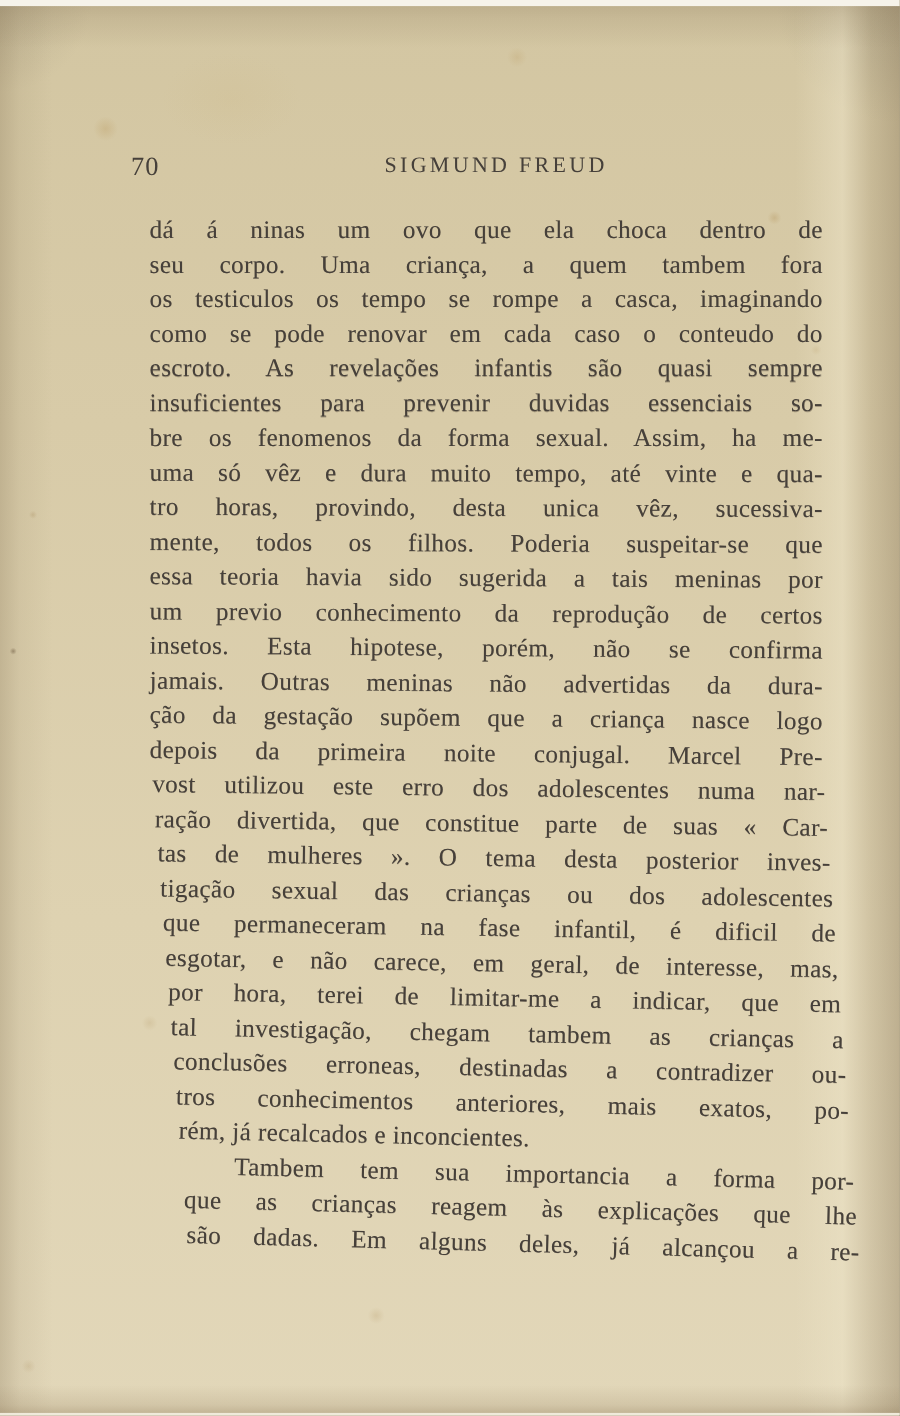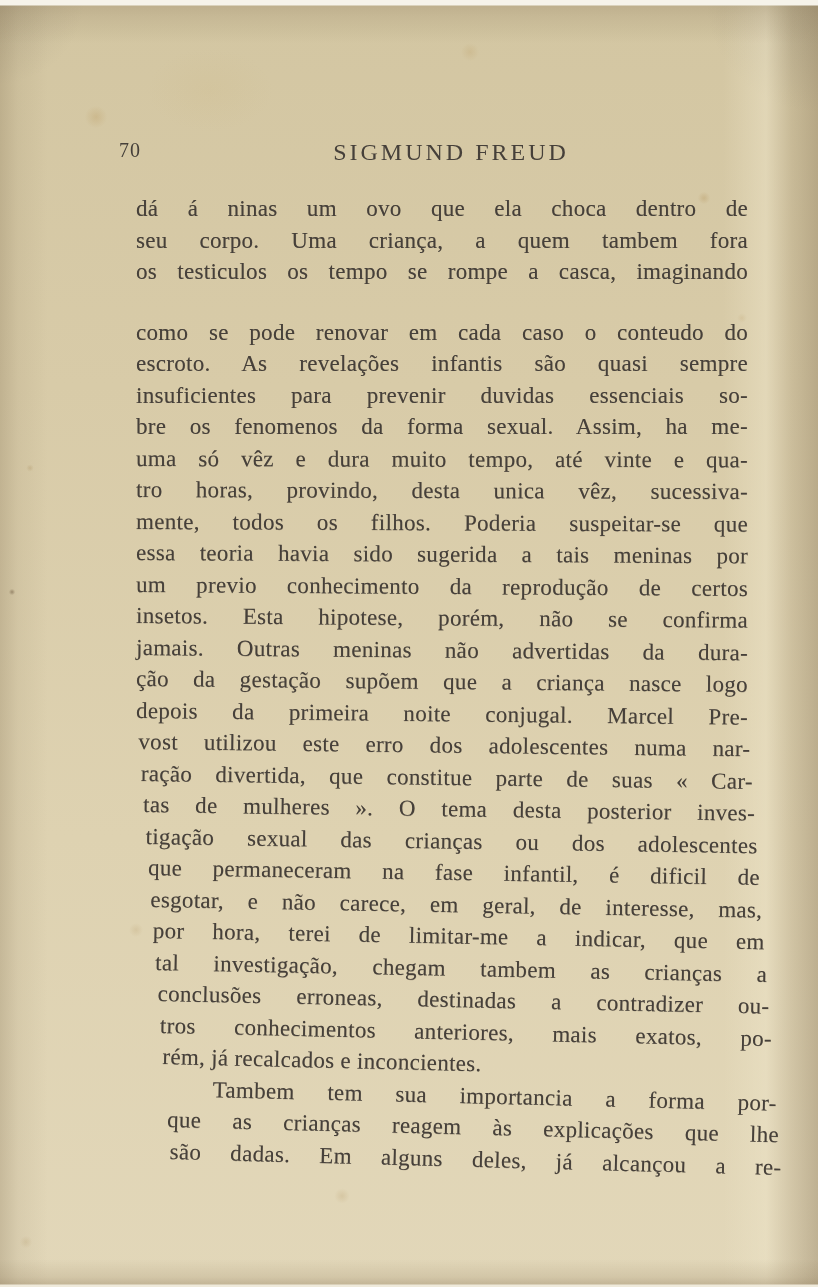--- a/index.html
+++ b/index.html
@@ -38,26 +38,26 @@
       radial-gradient(ellipse 90px 60px at 210px 90px, rgba(200,176,120,0.12), rgba(200,176,120,0) 70%),
       
       radial-gradient(ellipse 120% 115% at 48% 46%, rgba(0,0,0,0) 62%, rgba(110,94,66,0.16) 100%),
       
       linear-gradient(180deg, #d3c6a2 0%, #d8cba8 30%, #ded2b1 65%, #e2d7b9 100%);
     color:#46403a;
   }
   .header{position:absolute;top:139px;left:0;width:818px;height:26px;}
   .page-number{
     position:absolute;left:119px;top:0;
-    font-size:20px;letter-spacing:1px;
+    font-size:24px;letter-spacing:1px;
   }
   .running-title{
     position:absolute;left:84px;right:0;top:0;
     text-align:center;
-    font-size:24px;letter-spacing:3px;
+    font-size:20px;letter-spacing:3px;
   }
   .body-text{
     position:absolute;top:193px;left:136px;width:612px;
   }
   .line{
     height:31.5px;line-height:31.5px;
     font-size:23px;letter-spacing:0.3px;
     text-align:justify;text-align-last:justify;
     white-space:nowrap;
     transform-origin:0 50%;
@@ -72,21 +72,21 @@
 <div class="scan">
   <div class="header">
     <span class="page-number">70</span>
     <span class="running-title">SIGMUND FREUD</span>
   </div>
   <div class="body-text">
       <div>
         <div class="line" style="transform: translateX(0px) rotate(0deg);">dá á ninas um ovo que ela choca dentro de</div>
         <div class="line" style="transform: translateX(0px) rotate(0deg);">seu corpo. Uma criança, a quem tambem fora</div>
         <div class="line" style="transform: translateX(0px) rotate(0deg);">os testiculos os tempo se rompe a casca, imaginando</div>
-        <div class="line" style="transform: translateX(0px) rotate(0deg); margin-top: 29px;">como se pode renovar em cada caso o conteudo do</div>
+        <div class="line" style="transform: translateX(0px) rotate(0deg);">como se pode renovar em cada caso o conteudo do</div>
         <div class="line" style="transform: translateX(0px) rotate(0deg);">escroto. As revelações infantis são quasi sempre</div>
         <div class="line" style="transform: translateX(0px) rotate(0deg);">insuficientes para prevenir duvidas essenciais so-</div>
         <div class="line" style="transform: translateX(0px) rotate(0deg);">bre os fenomenos da forma sexual. Assim, ha me-</div>
         <div class="line" style="transform: translateX(0px) rotate(0.124deg);">uma só vêz e dura muito tempo, até vinte e qua-</div>
         <div class="line" style="transform: translateX(0px) rotate(0.186deg);">tro horas, provindo, desta unica vêz, sucessiva-</div>
         <div class="line" style="transform: translateX(0px) rotate(0.248deg);">mente, todos os filhos. Poderia suspeitar-se que</div>
         <div class="line" style="transform: translateX(0px) rotate(0.31deg);">essa teoria havia sido sugerida a tais meninas por</div>
         <div class="line" style="transform: translateX(0px) rotate(0.372deg);">um previo conhecimento da reprodução de certos</div>
         <div class="line" style="transform: translateX(0px) rotate(0.434deg);">insetos. Esta hipotese, porém, não se confirma</div>
         <div class="line" style="transform: translateX(0px) rotate(0.496deg);">jamais. Outras meninas não advertidas da dura-</div>

